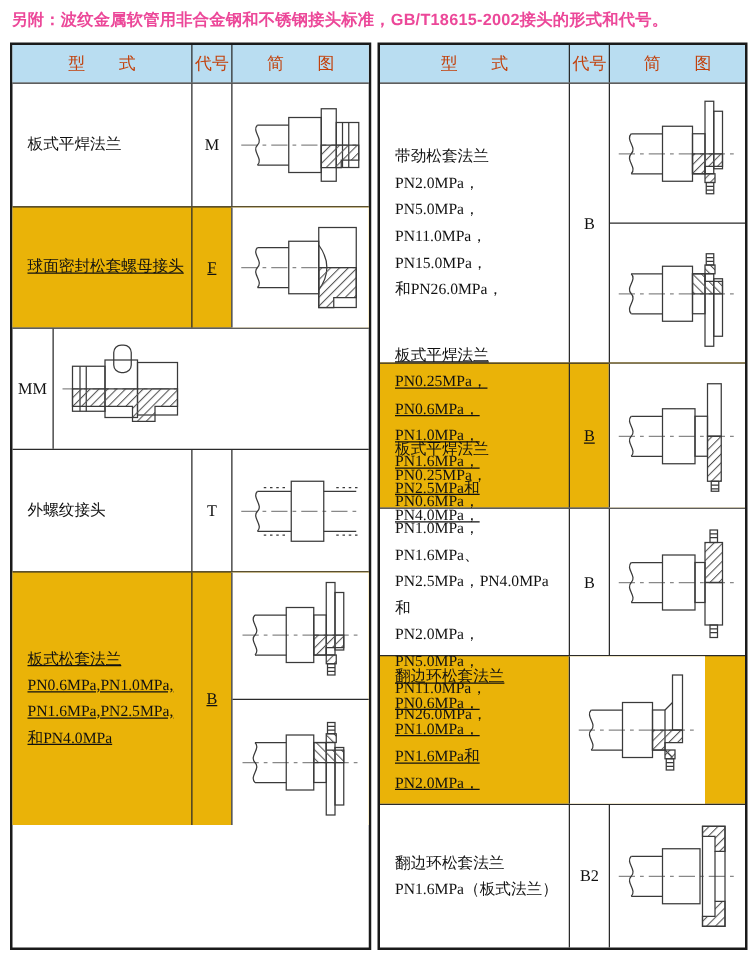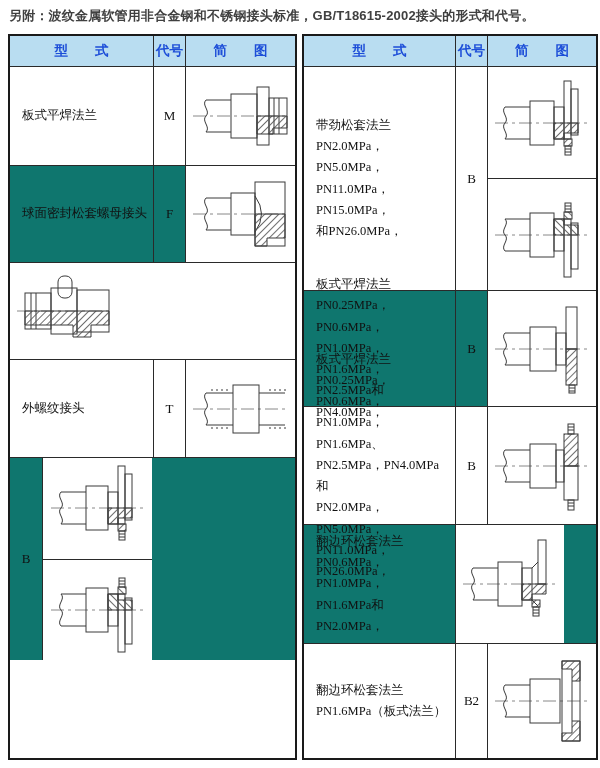--- a/index.html
+++ b/index.html
@@ -4,32 +4,32 @@
 <style>
   html,body{margin:0;padding:0;}
   body{
     width:600px;height:768px;background:#ffffff;
     font-family:"Liberation Serif", serif;
     color:#111;overflow:hidden;
   }
   .title{
     font-family:"Liberation Sans", sans-serif;
     font-weight:bold;font-size:13px;letter-spacing:.2px;
-    padding:7px 6px 0 9px;color:#404040;white-space:nowrap;
+    padding:7px 6px 0 9px;color:#ec4899;white-space:nowrap;
   }
   .tables{display:flex;gap:5px;margin:9px 3px 0 8px;}
   .tbl{border:2px solid #1a1a1a;background:#fff;}
   .row{display:flex;}
   .row + .row{border-top:1px solid #2a2a2a;}
   .c{box-sizing:border-box;}
   .c + .c{border-left:1px solid #2a2a2a;}
   .hdr{background:#b9ddf1;}
   .hdr .c{
     display:flex;align-items:center;justify-content:center;
-    font-size:13.5px;font-weight:bold;color:#1d4ed8;
+    font-size:13.5px;font-weight:normal;color:#c2410c;
   }
   .type{
     display:flex;align-items:center;
     padding:4px 4px 4px 12px;
     font-size:12.5px;line-height:1.7;white-space:pre-line;
   }
   .code{
     display:flex;align-items:center;justify-content:center;
     font-size:13px;
   }
@@ -41,21 +41,21 @@
     flex:1;width:100%;display:flex;align-items:center;justify-content:center;
   }
   .half + .half{border-top:1px solid #2a2a2a;}
   .tbl-left  .type{width:143px;}
   .tbl-left  .code{width:32px;}
   .tbl-left  .diag{width:110px;}
   .tbl-right .type{width:151px;}
   .tbl-right .code{width:32px;}
   .tbl-right .diag{width:109px;}
   .h30 {height:30px;}
-  .yellow{background:#0f766e;}
+  .yellow{background:#eab308;text-decoration:underline;}
   svg{display:block;}
 </style>
 </head>
 <body>
 
 <svg width="0" height="0" style="position:absolute" aria-hidden="true">
   <defs>
     <pattern id="hatch" width="5" height="5" patternUnits="userSpaceOnUse" patternTransform="rotate(45)">
       <line x1="0" y1="0" x2="0" y2="5" stroke="#555" stroke-width="1.7"></line>
     </pattern>
@@ -105,20 +105,21 @@
               <rect x="42" y="24" width="24" height="42"></rect>
               <rect x="66" y="13" width="30" height="64"></rect>
               <path d="M66 27 q13 18 0 36"></path>
               <path d="M66 45 H96 V69 H78 V77 H66 Z" fill="url(#hatch)"></path>
             </g>
           </svg>
         </div>
       </div>
 
       <div class="row" style="height:96px">
+        <div class="c code">MM</div>
         <div class="c diag">
           <svg width="104" height="90" viewBox="0 0 104 90">
             <line x1="4" y1="45" x2="100" y2="45" stroke="#888" stroke-width="1" stroke-dasharray="13 4 3 4"></line>
             <g stroke="#3a3a3a" stroke-width="1" fill="none">
               <rect x="12" y="27" width="26" height="36"></rect>
               <path d="M18 27 V63 M23 27 V63"></path>
               <rect x="45" y="10" width="14" height="22" rx="6"></rect>
               <rect x="38" y="22" width="26" height="46"></rect>
               <rect x="64" y="24" width="32" height="42"></rect>
               <path d="M12 45 H96 V59 H78 V71 H60 V59 H12 Z" fill="url(#hatch)"></path>
@@ -140,20 +141,24 @@
               <path d="M22 26 H40 M22 64 H40" stroke-dasharray="2 3"></path>
               <rect x="44" y="21" width="26" height="48"></rect>
               <path d="M70 29 H96 M70 61 H96"></path>
               <path d="M80 26 H98 M80 64 H98" stroke-dasharray="2 3"></path>
             </g>
           </svg>
         </div>
       </div>
 
       <div class="row yellow" style="height:202px">
+        <div class="c type">板式松套法兰
+PN0.6MPa,PN1.0MPa,
+PN1.6MPa,PN2.5MPa,
+和PN4.0MPa</div>
         <div class="c code">B</div>
         <div class="c diag" style="background:#fff">
           <div class="half">
             <svg width="104" height="96" viewBox="0 0 104 96">
               <line x1="5" y1="48" x2="99" y2="48" stroke="#888" stroke-width="1" stroke-dasharray="13 4 3 4"></line>
               <g stroke="#3a3a3a" stroke-width="1" fill="none">
                 <path d="M15 32 c-5 5 5 11 0 16 c-5 5 5 11 0 16"></path>
                 <path d="M15 32 H40 M15 64 H40"></path>
                 <rect x="40" y="26" width="22" height="44"></rect>
                 <rect x="62" y="32" width="10" height="32"></rect>

